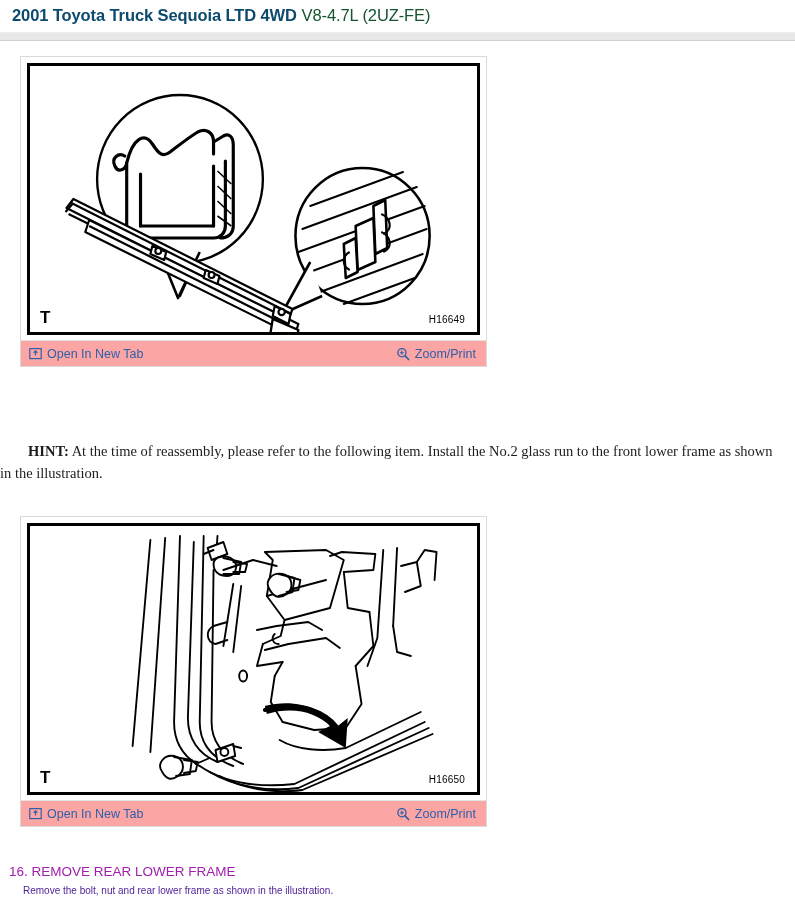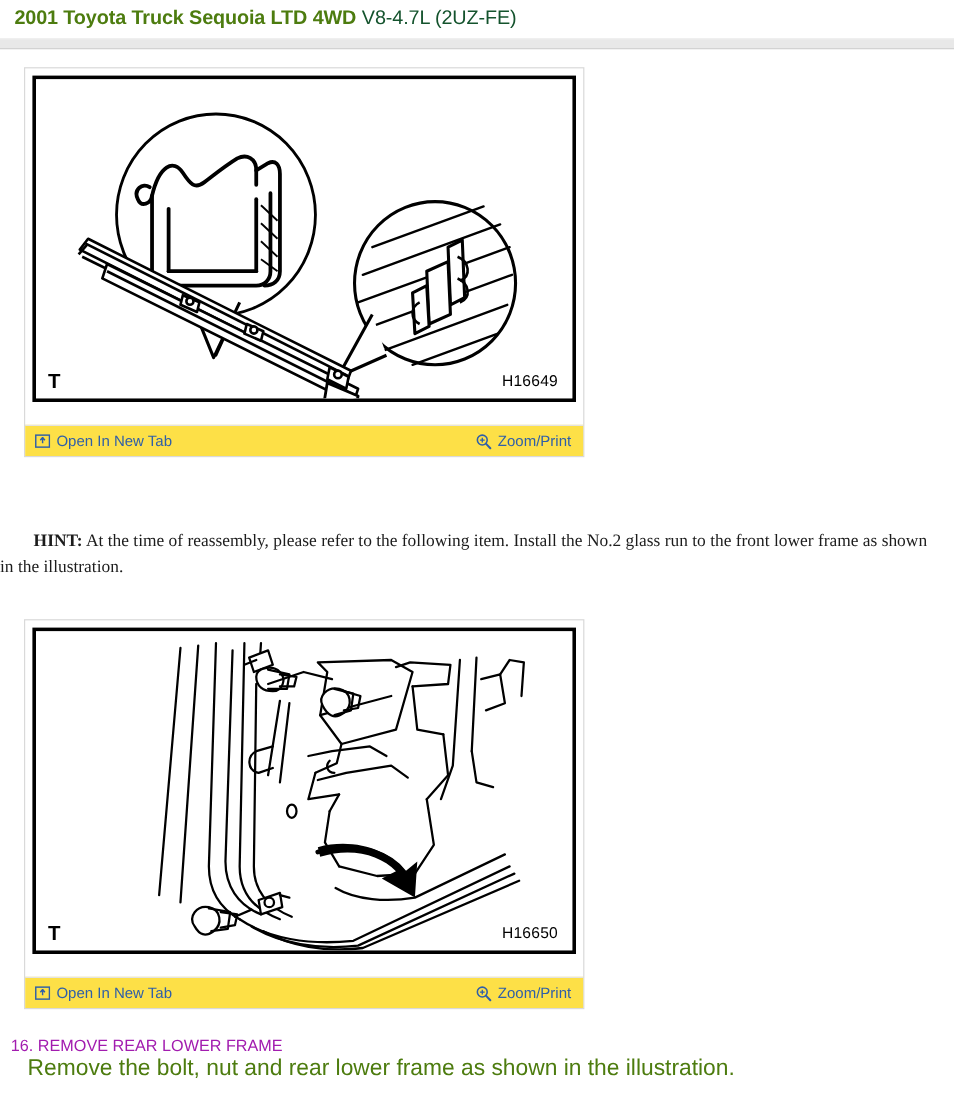--- a/index.html
+++ b/index.html
@@ -23,21 +23,21 @@
     background: #ffffff;
   }
   .page-title {
     font-size: 16.5px;
     line-height: 22px;
     color: #1a1a2e;
     white-space: nowrap;
   }
   .page-title .title-main {
     font-weight: bold;
-    color: #4d7c0f;
+    color: #0c4a6e;
     letter-spacing: -0.1px;
   }
   .page-title .title-engine {
     font-weight: normal;
     color: #14532d;
     letter-spacing: -0.1px;
   }
   .header-rule {
     height: 9px;
     background: #e8e8e8;
@@ -72,34 +72,34 @@
     font-size: 17px;
     font-weight: bold;
     color: #000;
     letter-spacing: 0;
   }
   .fig-code {
     position: absolute;
     right: 12px;
     bottom: 7px;
     font-family: "Liberation Sans", sans-serif;
-    font-size: 13px;
+    font-size: 10px;
     color: #000;
     letter-spacing: 0.2px;
   }
 
   
   .figure-toolbar {
     display: flex;
     align-items: center;
     justify-content: space-between;
     height: 26px;
-    background: #fde047;
+    background: #fca5a5;
     border-top: 1px solid #e3e3e3;
-    margin: 19px -6px 0 -6px;
+    margin: 5px -6px 0 -6px;
     padding: 0 10px 0 8px;
   }
   .toolbar-link {
     display: flex;
     align-items: center;
     gap: 5px;
     color: #2f5fa8;
     font-size: 12.5px;
     text-decoration: none;
     cursor: pointer;
@@ -125,23 +125,23 @@
     font-family: "Liberation Sans", sans-serif;
     color: #3a3a3a;
   }
   .step-title {
     font-size: 13.5px;
     line-height: 19px;
     color: #a21caf;
     margin: 0;
   }
   .step-body {
-    font-size: 19px;
+    font-size: 10px;
     line-height: 19px;
-    color: #4d7c0f;
+    color: #4c1d95;
     margin: 0;
     padding-left: 14px;
   }
 
   
   .slot { position: absolute; left: 0; }
 </style>
 </head>
 <body>
 

